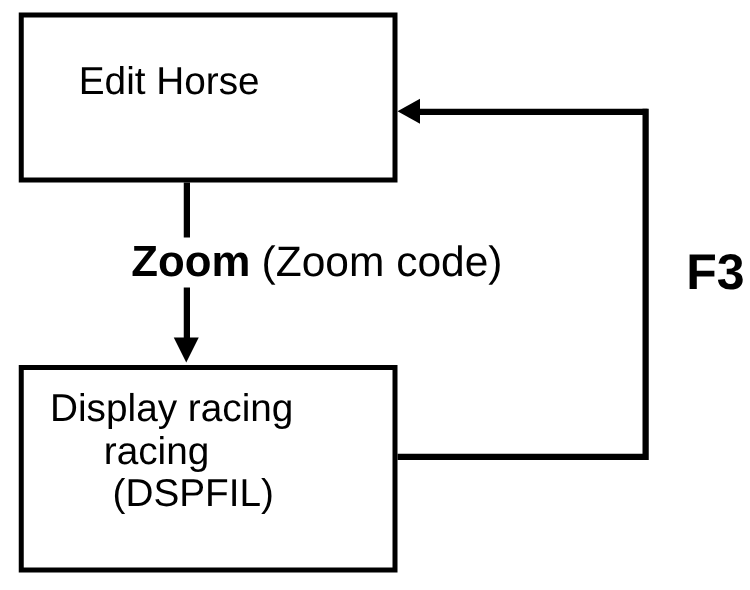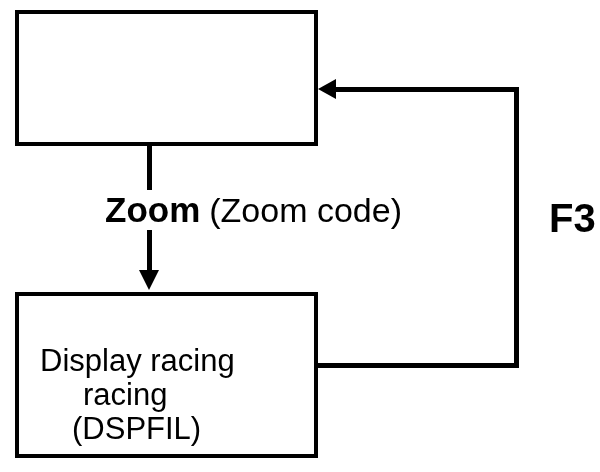--- a/index.html
+++ b/index.html
@@ -35,23 +35,23 @@
   .box-bottom {
     left: 15px;
     top: 292px;
     width: 303px;
     height: 166px;
     padding-top: 14px;
   }
   .tline { white-space: pre; }
   .box-top .l1 { padding-left: 44px; }
   .box-top .l2 { padding-left: 63px; }
-  .box-bottom .l1 { padding-left: 21px; margin-top: 34px; }
+  .box-bottom .l1 { padding-left: 21px; }
   .box-bottom .l2 { padding-left: 64px; }
-  .box-bottom .l3 { padding-left: 53px; }
+  .box-bottom .l3 { padding-left: 71px; }
 
   .edge {
     position: absolute;
     background: #000000;
   }
   
   .zoom-shaft {
     left: 147px;
     top: 146px;
     width: 5px;
@@ -122,20 +122,21 @@
     font-weight: bold;
     white-space: nowrap;
   }
 </style>
 </head>
 <body>
 
 <div class="canvas">
 
   <div class="box box-top">
+    <div class="tline l1">Edit Horse</div>
   </div>
 
   <div class="box box-bottom">
     <div class="tline l1">Display racing</div>
     <div class="tline l2">racing</div>
     <div class="tline l3">(DSPFIL)</div>
   </div>
 
   <div class="edge zoom-shaft"></div>
   <div class="zoom-head"></div>

